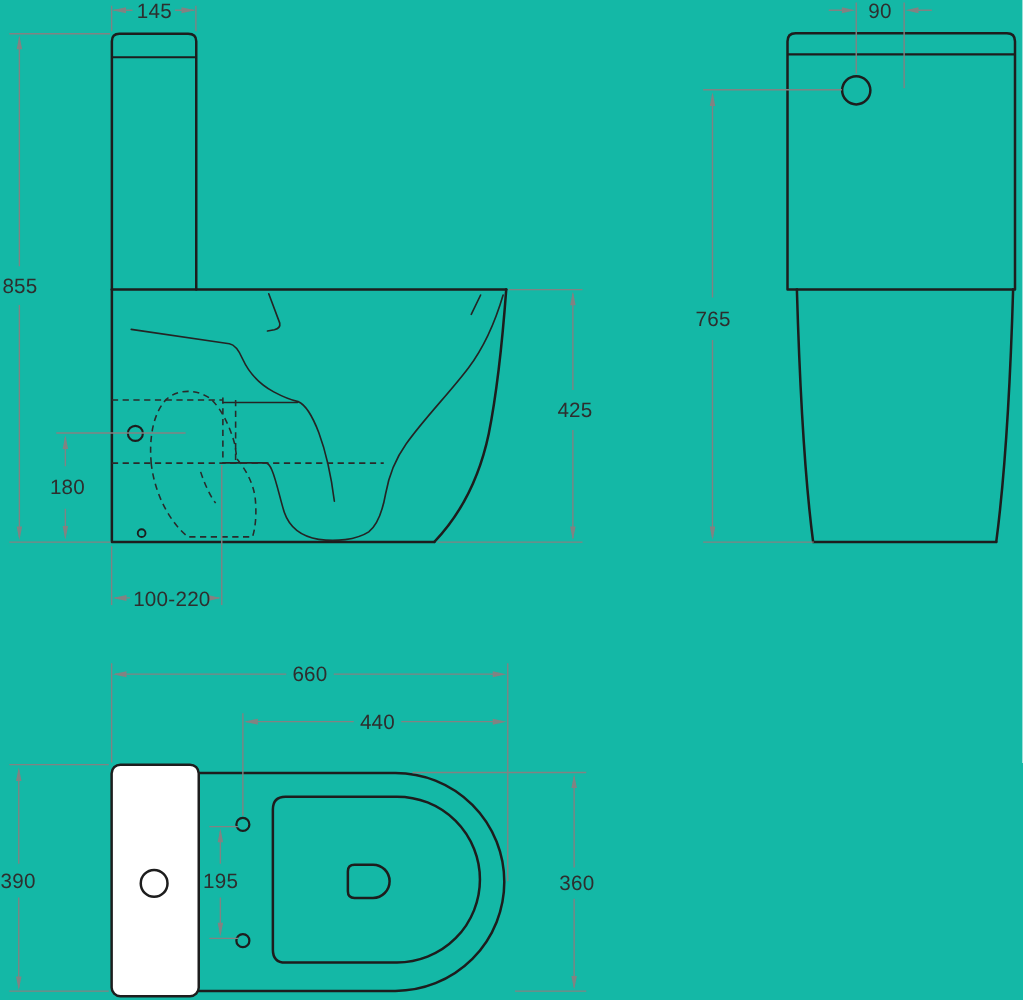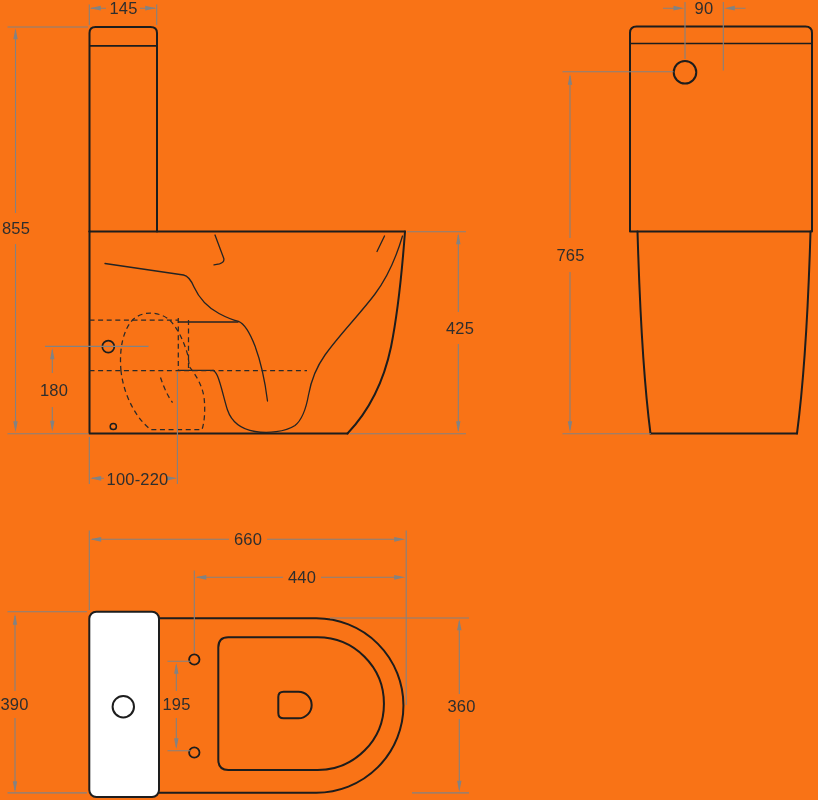--- a/index.html
+++ b/index.html
@@ -1,16 +1,16 @@
 <!DOCTYPE html>
 <html><head>
 <meta charset="utf-8">
 <style>
   html,body{margin:0;padding:0;background:#ffffff;}
-  .stage{position:relative;width:818px;height:800px;background:#f97316;overflow:hidden;
+  .stage{position:relative;width:818px;height:800px;background:#14b8a6;overflow:hidden;
          font-family:"Liberation Sans",sans-serif;}
   svg{position:absolute;left:0;top:0;}
   .outline{stroke:#1d1d1d;stroke-width:2;fill:none;stroke-linejoin:round;stroke-linecap:round;}
   .outline-med{stroke:#1d1d1d;stroke-width:1.7;fill:none;stroke-linejoin:round;}
   .thin{stroke:#242424;stroke-width:1.3;fill:none;stroke-linejoin:round;stroke-linecap:round;}
   .dashed{stroke:#2a2a2a;stroke-width:1.25;fill:none;stroke-dasharray:5 3.6;stroke-linejoin:round;}
   .dim{stroke:#828282;stroke-width:1.1;fill:none;stroke-linecap:butt;}
   .ah{fill:#828282;stroke:none;}
   .dim-text{font-family:"Liberation Sans",sans-serif;font-size:16.5px;fill:#2e2e2e;
             text-anchor:middle;letter-spacing:0.2px;}

